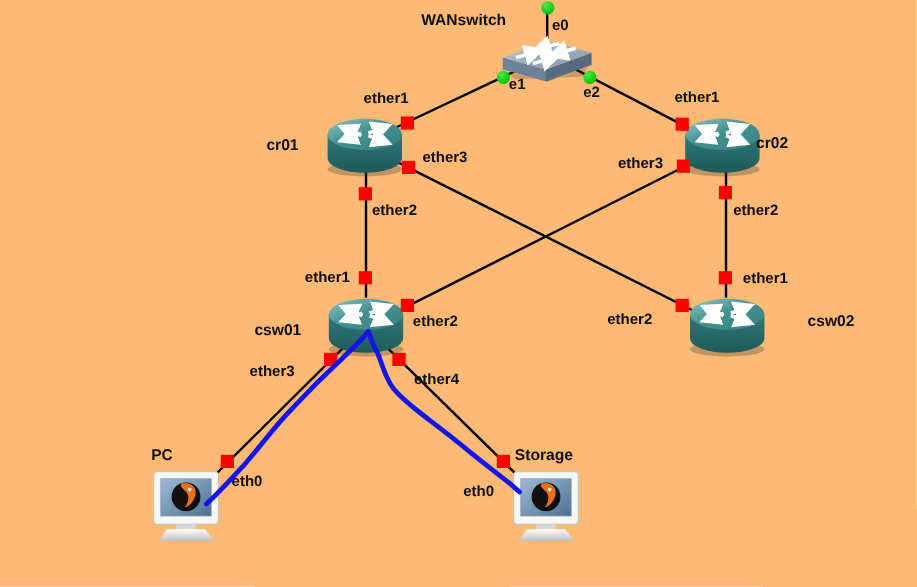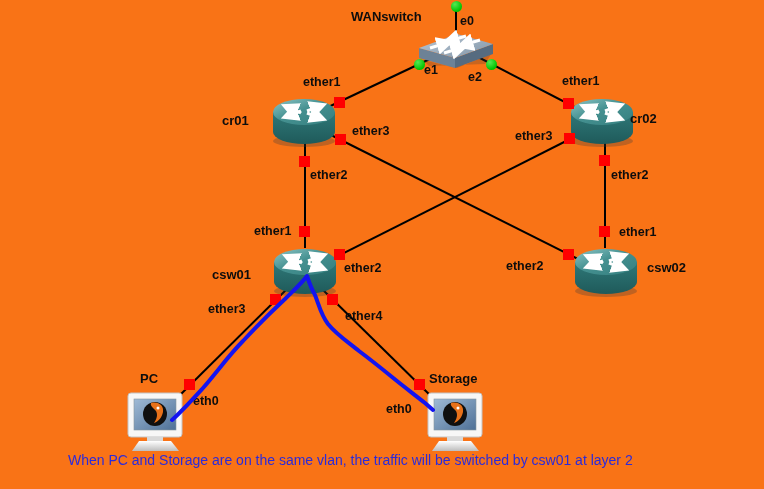--- a/index.html
+++ b/index.html
@@ -1,17 +1,17 @@
 <!DOCTYPE html>
 <html><head>
 <meta charset="utf-8">
 <style>
   html,body{margin:0;padding:0;}
   body{font-family:"Liberation Sans", sans-serif;}
-  #canvas{position:relative;width:764px;height:489px;background:#f97316;overflow:hidden;}
+  #canvas{position:relative;width:764px;height:489px;background:#fdba74;overflow:hidden;}
 
   svg.layer{position:absolute;left:0;top:0;pointer-events:none;}
   #links-layer{z-index:1;}
   #traffic-layer{z-index:6;}
 
   .icon{position:absolute;z-index:2;}
 
   .nlabel{position:absolute;z-index:4;font-size:13px;font-weight:bold;color:#0d0d0d;white-space:nowrap;}
   .plabel{position:absolute;z-index:4;font-size:12.5px;font-weight:bold;color:#0d0d0d;white-space:nowrap;}
 
@@ -178,27 +178,27 @@
   <div class="sq" style="left:327px;top:294px;"></div>
   <div class="sq" style="left:599px;top:226px;"></div>
   <div class="sq" style="left:563px;top:249px;"></div>
   <div class="sq" style="left:184px;top:379px;"></div>
   <div class="sq" style="left:414px;top:379px;"></div>
 
   <div class="nlabel" style="left:351px;top:9px;">WANswitch</div>
   <div class="nlabel" style="left:222px;top:113px;">cr01</div>
   <div class="nlabel" style="left:630px;top:111px;">cr02</div>
   <div class="nlabel" style="left:212px;top:248px;margin-top:19px;">csw01</div>
-  <div class="nlabel" style="left:647px;top:260px;">csw02</div>
-  <div class="nlabel" style="left:140px;top:371px;">PC</div>
+  <div class="nlabel" style="left:673px;top:260px;">csw02</div>
+  <div class="nlabel" style="left:126px;top:371px;">PC</div>
   <div class="nlabel" style="left:429px;top:371px;">Storage</div>
 
   <div class="plabel" style="left:460px;top:14px;">e0</div>
   <div class="plabel" style="left:424px;top:63px;">e1</div>
-  <div class="plabel" style="left:468px;top:70px;">e2</div>
+  <div class="plabel" style="left:486px;top:70px;">e2</div>
   <div class="plabel" style="left:303px;top:75px;">ether1</div>
   <div class="plabel" style="left:352px;top:124px;">ether3</div>
   <div class="plabel" style="left:310px;top:168px;">ether2</div>
   <div class="plabel" style="left:562px;top:74px;">ether1</div>
   <div class="plabel" style="left:515px;top:129px;">ether3</div>
   <div class="plabel" style="left:611px;top:168px;">ether2</div>
   <div class="plabel" style="left:254px;top:224px;">ether1</div>
   <div class="plabel" style="left:344px;top:261px;">ether2</div>
   <div class="plabel" style="left:208px;top:302px;">ether3</div>
   <div class="plabel" style="left:345px;top:309px;">ether4</div>
@@ -209,16 +209,15 @@
 
   <svg id="traffic-layer" class="layer" width="764" height="489">
     <path d="M172,420 C182,411 192,400 203,388 C217,372 229,355 243,341
              C257,326 271,312 285,299 C294,290 302,283 307,276
              C309,282 311,288 315,295 C319,305 321,315 328,324
              C337,335 348,342 359,351 C371,360 381,368 392,377
              C403,386 415,395 425,403 L433,410" fill="none" stroke="#1414f0" stroke-width="4" stroke-linecap="round" stroke-linejoin="round"></path>
   </svg>
 
   <div class="caption">
-    <div>When PC and Storage are on the same vlan, the traffic will be switched by csw01 at layer 2</div>
   </div>
 
 </div>
 
 </body></html>

